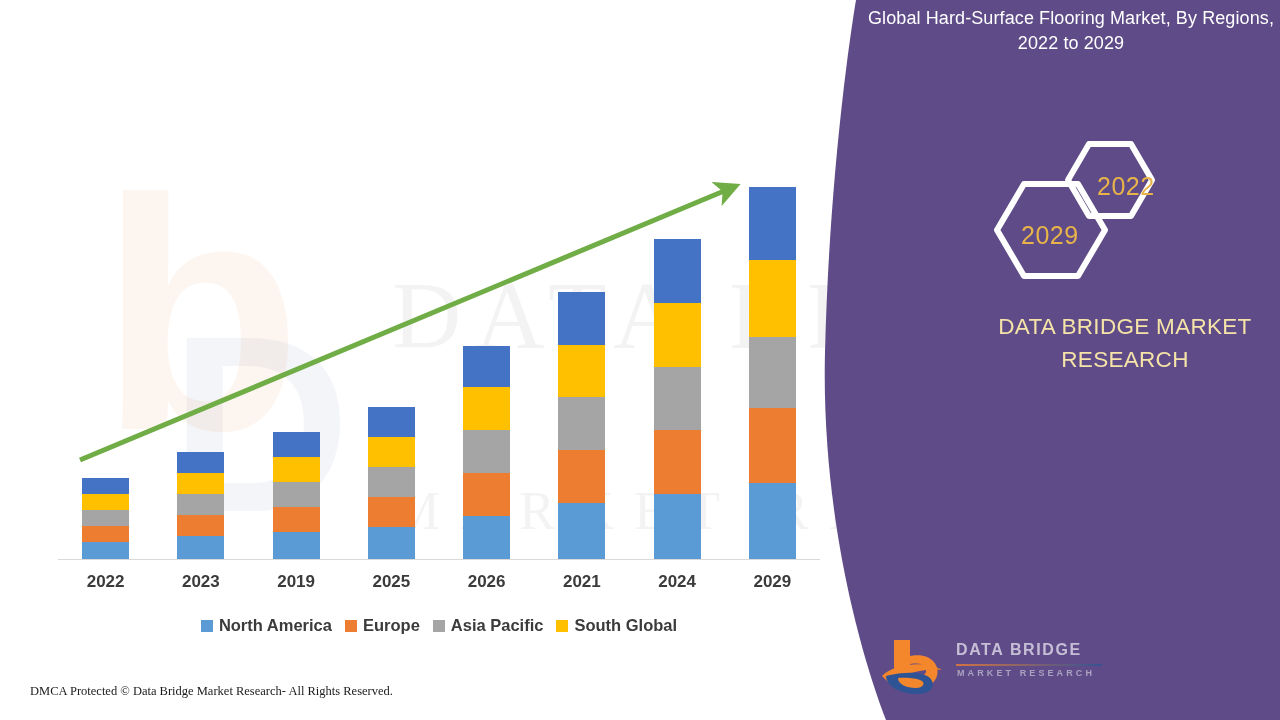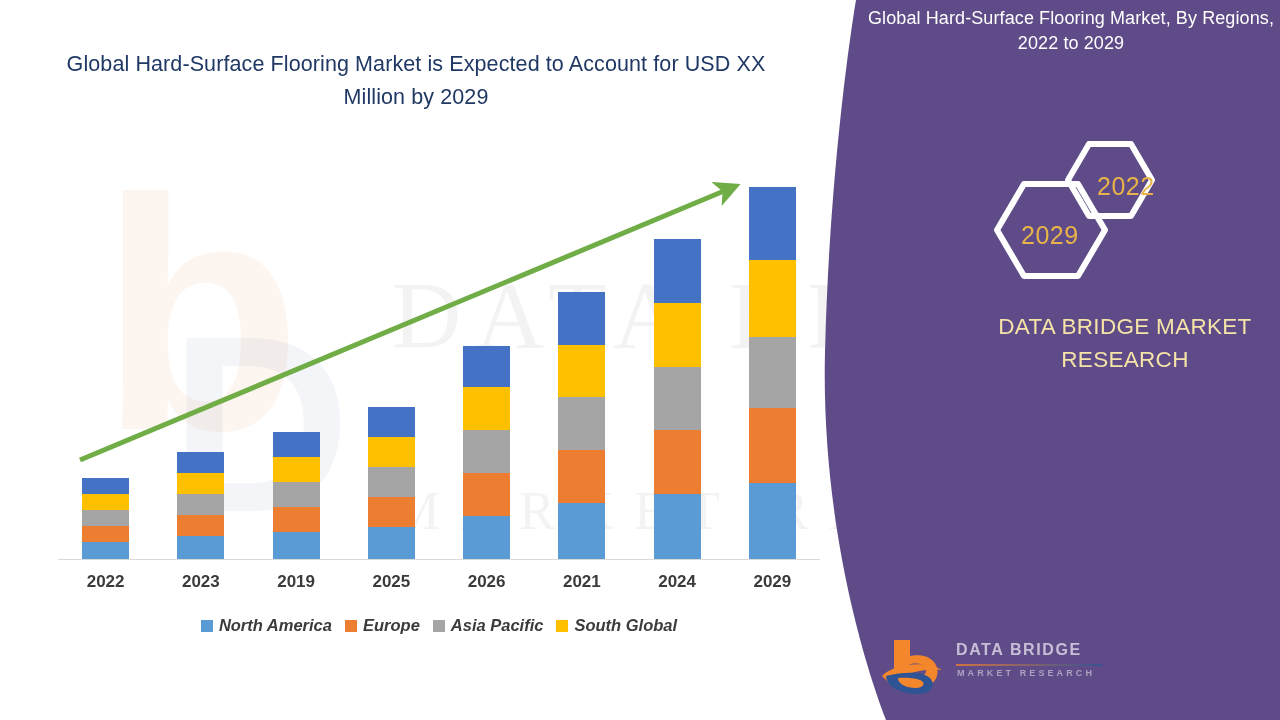--- a/index.html
+++ b/index.html
@@ -129,21 +129,20 @@
     width:762px;
     display:flex;
     justify-content:center;
     align-items:center;
     gap:13px;
   }
   .legend-item {
     display:flex;
     align-items:center;
     gap:6px;
-    font-style:italic;
   }
   .legend-swatch {
     width:12px; height:12px;
     flex:0 0 12px;
   }
   .legend-label {
     font-size:16.5px;
     font-weight:700;
     color:#3b3b3b;
     white-space:nowrap;
@@ -246,21 +245,20 @@
 
 <div id="stage">
 
   <div class="watermark-wrap">
     <div class="wm-logo-b">b</div>
     <div class="wm-logo-d">D</div>
     <div class="wm-text wm-line1">DATA BRIDGE</div>
     <div class="wm-text wm-line2">MARKET RESEARCH</div>
   </div>
 
-  <div class="chart-title">Global Hard-Surface Flooring Market is Expected to Account for USD XX Million by 2029</div>
 
   <div class="plot">
     <div class="bars" id="bars">
         <div class="bar-slot">
           <div class="bar">
             <div class="seg" style="height: 15.96px; background: rgb(68, 114, 196);"></div>
             <div class="seg" style="height: 15.96px; background: rgb(255, 192, 0);"></div>
             <div class="seg" style="height: 15.96px; background: rgb(165, 165, 165);"></div>
             <div class="seg" style="height: 15.96px; background: rgb(237, 125, 49);"></div>
             <div class="seg" style="height: 16.9575px; background: rgb(91, 155, 213);"></div>
@@ -364,20 +362,21 @@
       <div class="legend-item">
         <span class="legend-swatch" style="background: rgb(165, 165, 165);"></span>
         <span class="legend-label">Asia Pacific</span>
       </div>
       <div class="legend-item">
         <span class="legend-swatch" style="background: rgb(255, 192, 0);"></span>
         <span class="legend-label">South Global</span>
       </div>
     </div>
 
+  <div class="footer-left">DMCA Protected © Data Bridge Market Research- All Rights Reserved.</div>
 
   <svg class="purple-panel" viewBox="0 0 1280 720">
     <path id="panel-shape" d="M856,0 L1280,0 L1280,720 L886,720 C886,720 820,560 825,352 C830,150 856,0 856,0 Z" fill="#5E4B87"></path>
   </svg>
 
   <div class="panel-title">Global Hard-Surface Flooring Market, By Regions, 2022 to 2029</div>
 
   <svg class="hexes" viewBox="0 0 200 155">
     <polygon points="104,4 146,4 167,40 146,76 104,76 83,40" fill="none" stroke="#FFFFFF" stroke-width="6" stroke-linejoin="round"></polygon>
     <polygon points="39,44 93,44 120,90 93,136 39,136 12,90" fill="none" stroke="#FFFFFF" stroke-width="6" stroke-linejoin="round"></polygon>

